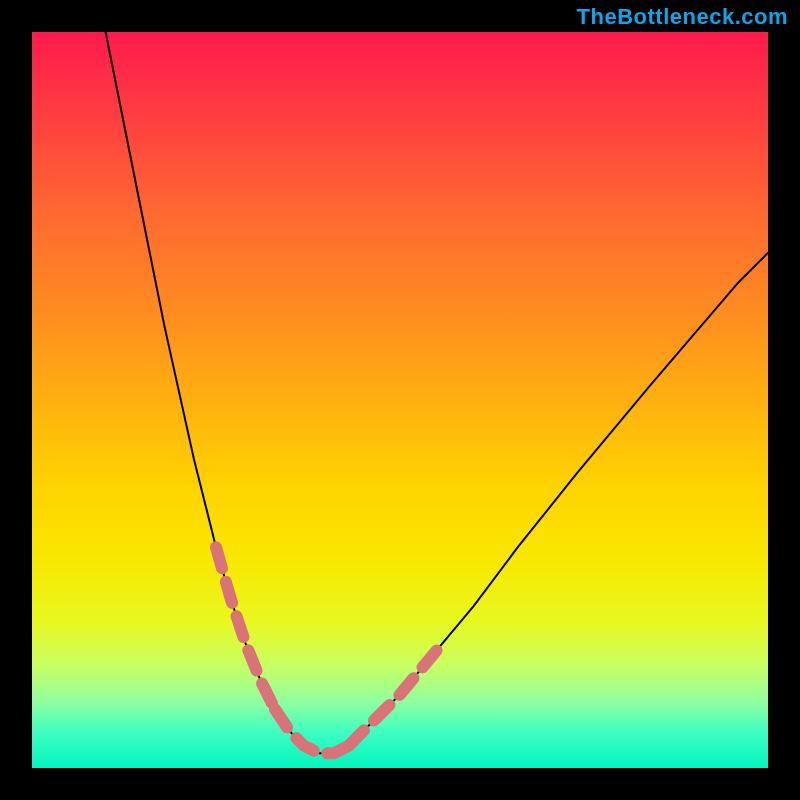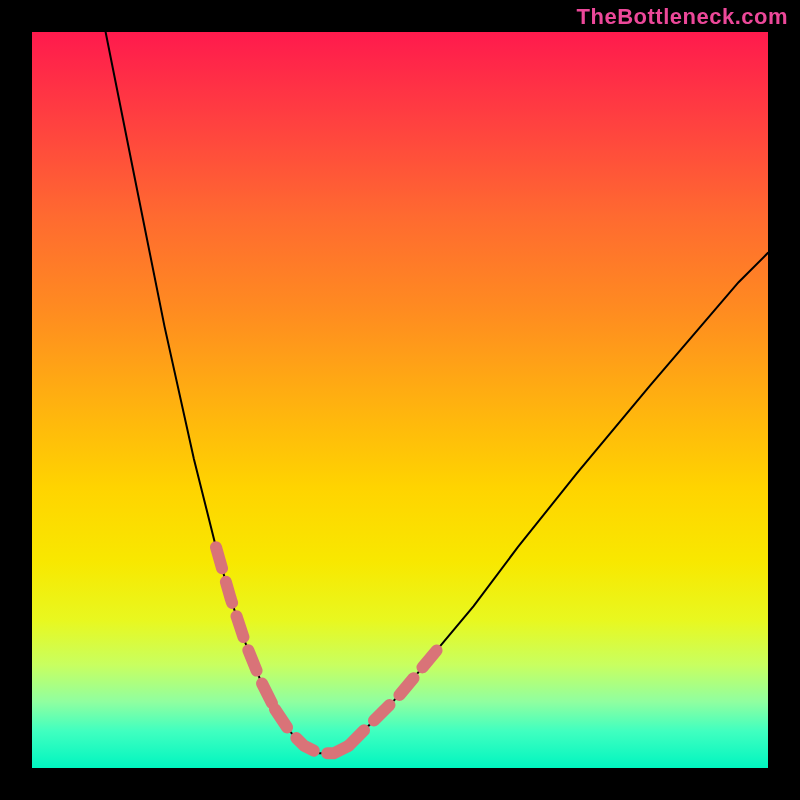--- a/index.html
+++ b/index.html
@@ -14,21 +14,21 @@
   .frame {
     position: relative;
     width: 800px;
     height: 800px;
     background: #000;
   }
   .watermark {
     position: absolute;
     top: 4px;
     right: 12px;
-    color: #ec4899;
+    color: #0ea5e9;
     font-size: 22px;
     font-weight: 600;
     letter-spacing: 0.5px;
     z-index: 5;
   }
   .plot {
     position: absolute;
     left: 32px;
     top: 32px;
     width: 736px;

